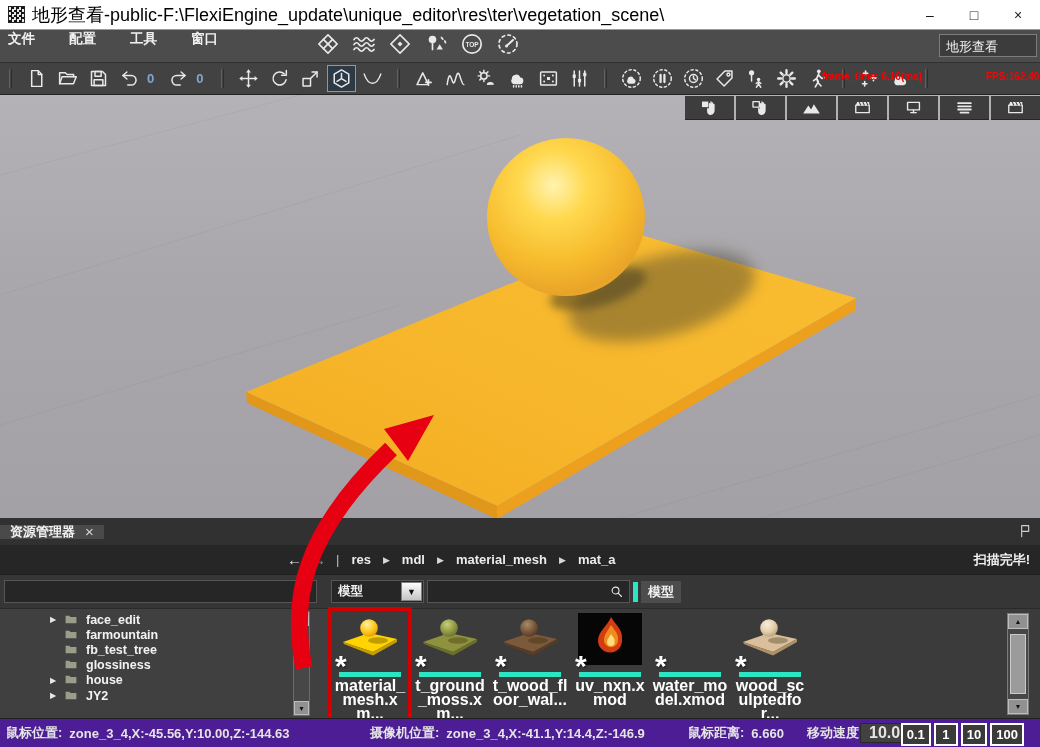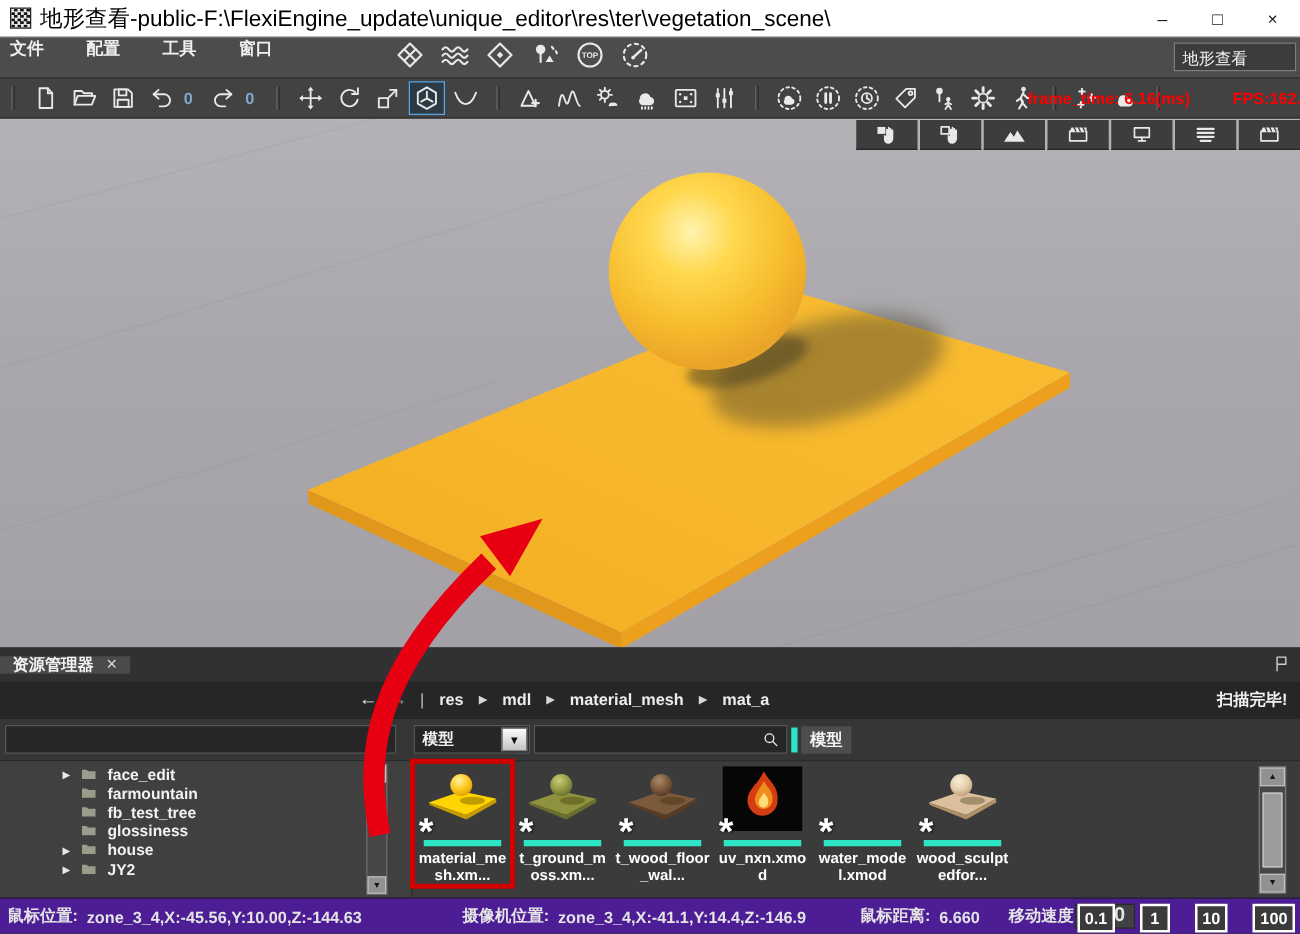--- a/index.html
+++ b/index.html
@@ -31,21 +31,21 @@
 
   
   #toolbar{position:absolute;left:0;top:62px;width:100%;height:33px;background:#424242;
     border-top:1px solid #303030;border-bottom:1px solid #232323;display:flex;align-items:center;box-sizing:border-box}
   .grip{width:1px;height:19px;border-left:1px solid #606060;border-right:1px solid #2e2e2e;margin:0 9px}
   .tbtn{width:29px;height:27px;display:flex;align-items:center;justify-content:center;margin:0 1px;
     border:1px solid transparent;box-sizing:border-box}
   .tbtn svg{width:21px;height:21px}
   .tbtn.sel{background:#2c3a46;border-color:var(--tool-blue)}
   .count{color:#7fa8cf;font-size:13px;font-weight:bold;margin:0 9px 0 2px}
-  .red-overlay{position:absolute;top:71px;color:#ff0000;font-size:13px;font-weight:bold;
+  .red-overlay{position:absolute;top:71px;color:#ff0000;font-size:10px;font-weight:bold;
     z-index:6;white-space:nowrap;pointer-events:none}
   #ft-overlay{left:822px} #fps-overlay{left:986px}
 
   
   #viewport{position:absolute;left:0;top:95px;width:100%;height:423px;overflow:hidden;
     background:linear-gradient(180deg,#b4b2b6 0%,#a9a7ab 45%,#a3a1a5 100%)}
   #scene{position:absolute;left:0;top:0}
   #vp-tools{position:absolute;top:1px;right:0;display:flex;gap:2px}
   .vpbtn{width:49px;height:24px;background:#3d3d3d;display:flex;align-items:center;justify-content:center;
     border-bottom:1px solid #262626;box-sizing:border-box}
@@ -106,37 +106,37 @@
   #tree-sb .sb-thumb{top:33px;height:18px}
 
   #thumbs{position:absolute;left:332px;top:2px;display:flex}
   .item{width:76px;margin-right:4px;position:relative;text-align:center}
   .item.sel{outline:4px solid var(--sel-red)}
   .thumb-img{height:56px;position:relative;margin-top:2px}
   .thumb-img svg{width:64px;height:52px}
   .asterisk{position:absolute;left:3px;bottom:-7px;font-size:30px;font-weight:bold;color:#fff;
     line-height:20px;text-shadow:1px 1px 2px rgba(0,0,0,.65)}
   .tbar{width:62px;height:5px;background:var(--teal);margin:3px auto 2px}
-  .iname{color:#fff;font-size:12px;font-weight:bold;line-height:14px;word-break:break-all}
+  .iname{color:#fff;font-size:16px;font-weight:bold;line-height:14px;word-break:break-all}
 
   #content-sb{position:absolute;left:1007px;top:4px;width:22px;height:102px;background:#474747;
     border:1px solid #7a7a7a;box-sizing:border-box}
   #content-sb .sb-btn{width:20px;height:15px}
   #content-sb .sb-thumb{left:2px;width:16px;top:20px;height:60px}
 
   
   #statusbar{position:absolute;left:0;top:718px;width:100%;height:29px;background:#4c1d95;
     border-top:1px solid #202020;box-sizing:border-box;color:#e4e4e4;font-size:13px;font-weight:bold}
   .sb-seg{position:absolute;top:0;height:100%;display:flex;align-items:center;white-space:nowrap}
   .sb-label{margin-right:7px}
   #sb-mouse{left:6px} #sb-camera{left:370px} #sb-dist{left:688px} #sb-speed{left:807px}
   #speed-input{position:absolute;left:860px;top:4px;width:48px;height:20px;background:#414141;
     border:1px solid #292929;color:#e4e4e4;font-size:16px;font-weight:bold;padding:0 0 0 8px;
     box-sizing:border-box;font-family:inherit;outline:none}
-  #presets{position:absolute;right:4px;top:4px;display:flex;gap:20px}
+  #presets{position:absolute;right:16px;top:4px;display:flex;gap:3px}
   .preset{min-width:12px;padding:0 4px;height:19px;border:2px solid #fff;color:#fff;font-weight:bold;
     font-size:13px;display:flex;align-items:center;justify-content:center;background:#3a3a3a;box-sizing:content-box}
 
   
   #annot{position:absolute;left:0;top:0;width:1040px;height:747px;pointer-events:none;z-index:80}
   #annot .arrow{stroke:var(--annot-red);fill:none}
   #annot .arrowhead{fill:var(--annot-red)}
 </style>
 </head>
 <body>

